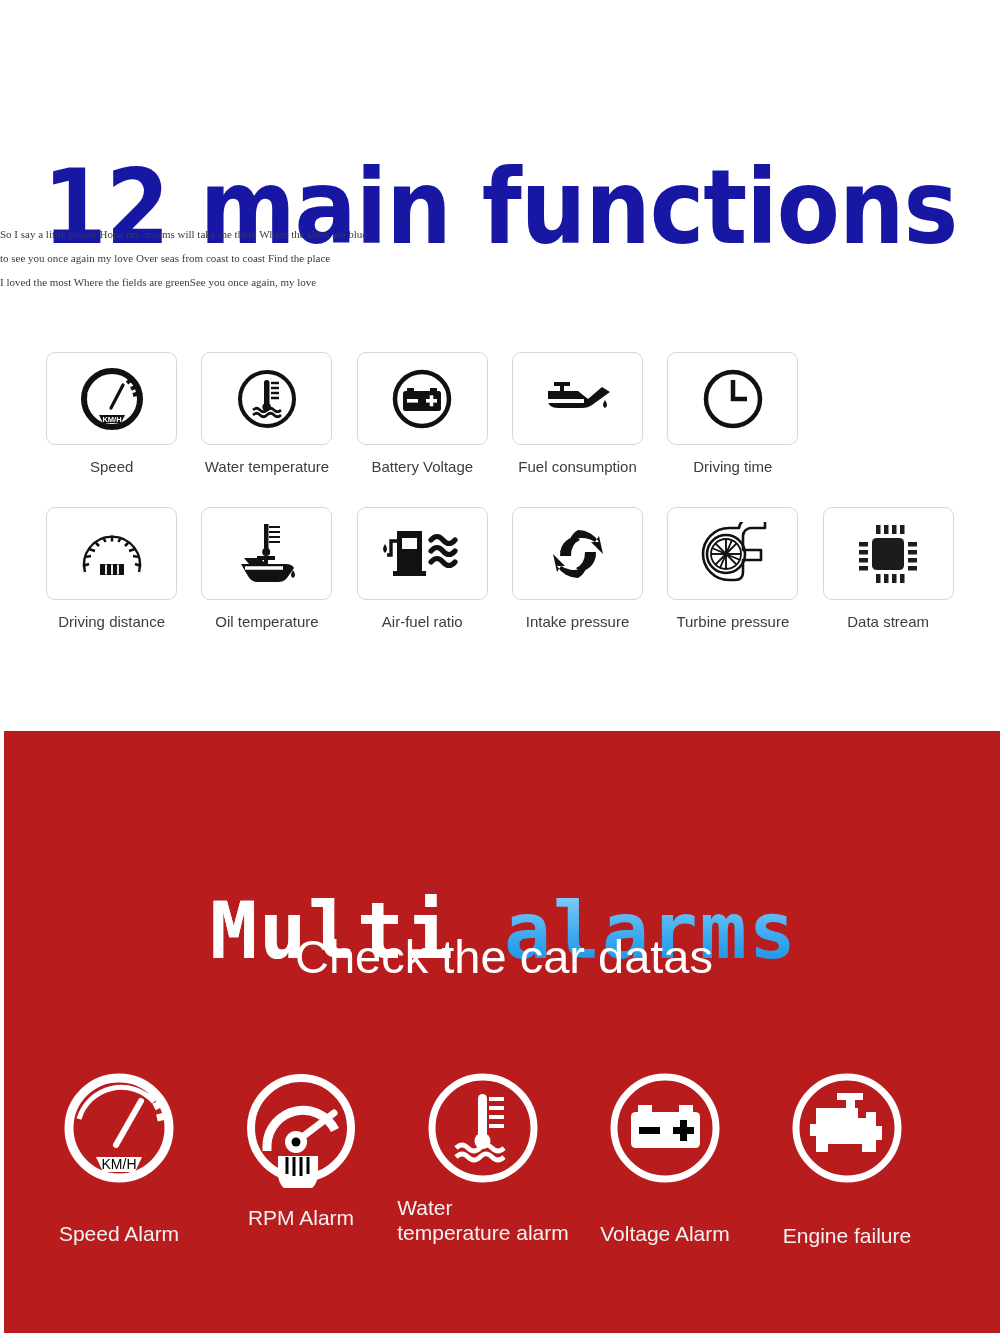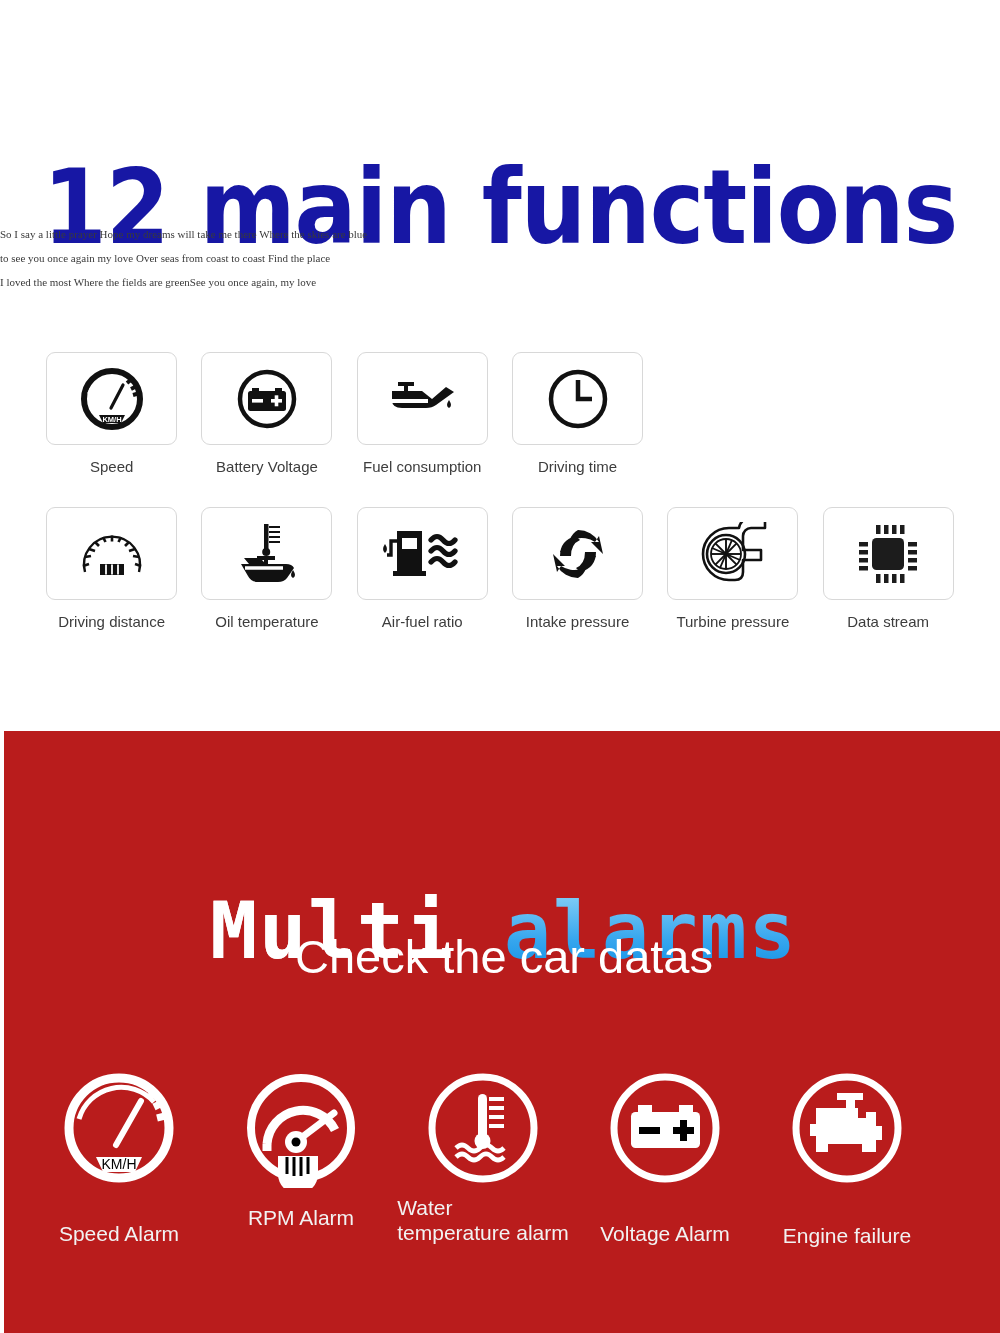--- a/index.html
+++ b/index.html
@@ -158,20 +158,33 @@
               <path d="M52 17 l5 -4 M56 23 l6 -3 M58 29 l7 -2" stroke="#111" stroke-width="4" stroke-linecap="butt"></path>
               <path d="M36 42 L48 19" stroke="#111" stroke-width="3.2" stroke-linecap="round"></path>
               <path d="M24 49 h26 l-4 8 h-18 z" fill="#111"></path>
               <text x="37" y="55.5" font-family="Liberation Sans, sans-serif" font-size="7.5" font-weight="bold" fill="#fff" text-anchor="middle">KM/H</text>
             </svg>
           </div>
           <div class="cell-label">Speed</div>
         </div>
 
 
+        <div class="cell">
+          <div class="card">
+            <svg width="66" height="66" viewBox="0 0 66 66">
+              <circle cx="33" cy="33" r="27" fill="none" stroke="#111" stroke-width="4"></circle>
+              <rect x="30" y="14" width="5.5" height="26" rx="2.6" fill="#111"></rect>
+              <circle cx="32.7" cy="41" r="4.4" fill="#111"></circle>
+              <path d="M37 17 h8 M37 22 h8 M37 27 h8 M37 32 h8" stroke="#111" stroke-width="2.3"></path>
+              <path d="M19 44 q3.5 -3.5 7 0 t7 0 t7 0 t7 0" fill="none" stroke="#111" stroke-width="2.6"></path>
+              <path d="M19 49 q3.5 -3.5 7 0 t7 0 t7 0 t7 0" fill="none" stroke="#111" stroke-width="2.6"></path>
+            </svg>
+          </div>
+          <div class="cell-label">Water temperature</div>
+        </div>
 
         <div class="cell">
           <div class="card">
             <svg width="66" height="66" viewBox="0 0 66 66">
               <circle cx="33" cy="33" r="27" fill="none" stroke="#111" stroke-width="4.5"></circle>
               <rect x="18" y="22" width="7" height="4" fill="#111"></rect>
               <rect x="41" y="22" width="7" height="4" fill="#111"></rect>
               <rect x="14" y="25" width="38" height="20" rx="2.5" fill="#111"></rect>
               <rect x="18" y="33" width="11" height="3.6" fill="#fff"></rect>
               <rect x="37" y="33" width="11" height="3.6" fill="#fff"></rect>

